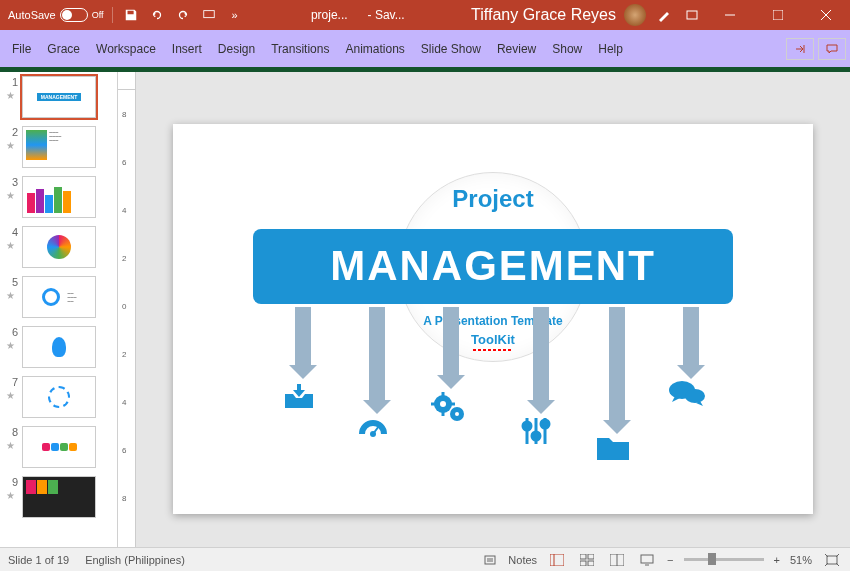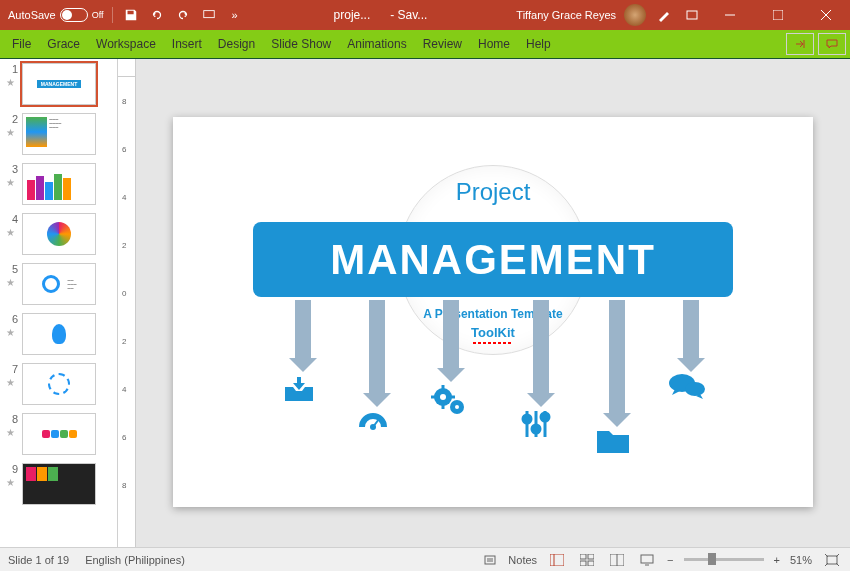--- a/index.html
+++ b/index.html
@@ -12,21 +12,21 @@
 .toggle { width: 28px; height: 14px; border: 1px solid #fff; border-radius: 7px; position: relative; }
 .toggle::after { content: ""; position: absolute; width: 10px; height: 10px; background: #fff; border-radius: 50%; top: 1px; left: 1px; }
 .tb-icon { width: 20px; height: 20px; display: flex; align-items: center; justify-content: center; cursor: pointer; }
 .tb-sep { width: 1px; height: 16px; background: rgba(255,255,255,0.3); margin: 0 2px; }
 .title-center { flex: 1; text-align: center; display: flex; justify-content: center; gap: 20px; }
 .title-right { display: flex; align-items: center; gap: 8px; padding-right: 4px; }
 .avatar { width: 22px; height: 22px; border-radius: 50%; background: radial-gradient(circle, #d4a574, #8b4513); }
 .win-btn { width: 40px; height: 30px; display: flex; align-items: center; justify-content: center; cursor: pointer; }
 
 
-.ribbon { background: #84cc16; height: 29px; display: flex; align-items: center; border-bottom: 1px solid #14532d; font-size: 12px; padding: 0 4px; }
+.ribbon { background: #c4b5fd; height: 42px; display: flex; align-items: center; border-bottom: 5px solid #14532d; font-size: 12px; padding: 0 4px; }
 .ribbon-tab { padding: 0 8px; height: 100%; display: flex; align-items: center; cursor: pointer; color: #333; }
 .ribbon-right { margin-left: auto; display: flex; gap: 4px; }
 .ribbon-btn { width: 28px; height: 22px; border: 1px solid #d0d0d0; display: flex; align-items: center; justify-content: center; cursor: pointer; color: #b93f29; }
 
 
 .main { flex: 1; display: flex; background: #e6e6e6; overflow: hidden; }
 
 
 .thumbs { width: 118px; background: #fff; overflow-y: auto; border-right: 1px solid #d0d0d0; }
 .thumb-row { display: flex; align-items: flex-start; padding: 4px 6px; gap: 4px; }
@@ -41,21 +41,21 @@
 .ruler-corner { width: 18px; height: 18px; background: #fff; border-right: 1px solid #ccc; border-bottom: 1px solid #ccc; }
 
 
 .slide-area { flex: 1; display: flex; flex-direction: column; position: relative; }
 .slide-body { flex: 1; display: flex; }
 .canvas-wrap { flex: 1; display: flex; align-items: center; justify-content: center; padding: 20px; }
 .slide { width: 640px; height: 390px; background: #fff; box-shadow: 0 2px 8px rgba(0,0,0,0.3); position: relative; }
 
 
 .s1-circle { position: absolute; width: 190px; height: 190px; border-radius: 50%; background: #fff; border: 1px solid #ddd; left: 50%; top: 48px; transform: translateX(-50%); box-shadow: inset 0 0 20px rgba(0,0,0,0.05); }
-.s1-project { position: absolute; width: 100%; text-align: center; top: 61px; color: #1c93d4; font-size: 24px; font-weight: normal; }
+.s1-project { position: absolute; width: 100%; text-align: center; top: 61px; color: #1c93d4; font-size: 24px; font-weight: bold; }
 .s1-banner { position: absolute; left: 80px; right: 80px; top: 105px; height: 75px; background: #1c93d4; border-radius: 8px; display: flex; align-items: center; justify-content: center; color: #fff; font-size: 42px; font-weight: bold; letter-spacing: 2px; }
 .s1-sub { position: absolute; width: 100%; text-align: center; top: 190px; color: #1c93d4; font-size: 12px; font-weight: bold; }
 .s1-toolkit { position: absolute; width: 100%; text-align: center; top: 208px; color: #1c93d4; font-size: 13px; font-weight: bold; }
 .s1-toolkit::after { content: ""; display: block; width: 40px; height: 2px; margin: 2px auto 0; background: repeating-linear-gradient(90deg, red 0 3px, transparent 3px 5px); }
 .s1-arrow { position: absolute; width: 16px; background: #9bb4c9; top: 183px; }
 .s1-arrow::after { content: ""; position: absolute; bottom: -12px; left: -6px; border-left: 14px solid transparent; border-right: 14px solid transparent; border-top: 14px solid #9bb4c9; }
 .s1-icon { position: absolute; color: #1c93d4; font-size: 30px; }
 
 
 .status { height: 24px; background: #f0f0f0; border-top: 1px solid #d0d0d0; display: flex; align-items: center; font-size: 11px; color: #555; padding: 0 8px; gap: 16px; }
@@ -99,21 +99,21 @@
           <path fill="#fff" d="M6 13h4M8 11v2"></path>
         </svg>
       </div>
     <div class="tb-icon" style="font-size:11px">»</div>
   </div>
   <div class="title-center">
     <span>proje...</span>
     <span>- Sav...</span>
   </div>
   <div class="title-right">
-    <span style="font-size:11px">Tiffany Grace Reyes</span>
+    <span style="font-size:16px">Tiffany Grace Reyes</span>
     <div class="avatar"></div>
     <div class="tb-icon">
         <svg width="14" height="14">
           <path fill="#fff" d="M2 12l8-8 2 2-8 8z"></path>
         </svg>
       </div>
     <div class="tb-icon">
         <svg width="14" height="14">
           <rect x="2" y="3" width="10" height="8" fill="none" stroke="#fff"></rect>
         </svg>
@@ -136,24 +136,25 @@
       </div>
   </div>
 </div>
 
 <div class="ribbon">
   <div class="ribbon-tab">File</div>
   <div class="ribbon-tab">Grace</div>
   <div class="ribbon-tab">Workspace</div>
   <div class="ribbon-tab">Insert</div>
   <div class="ribbon-tab">Design</div>
+  <div class="ribbon-tab">Transitions</div>
+  <div class="ribbon-tab">Animations</div>
   <div class="ribbon-tab">Slide Show</div>
-  <div class="ribbon-tab">Animations</div>
   <div class="ribbon-tab">Review</div>
-  <div class="ribbon-tab">Home</div>
+  <div class="ribbon-tab">Show</div>
   <div class="ribbon-tab">Help</div>
   <div class="ribbon-right">
     <div class="ribbon-btn">
         <svg width="14" height="14">
           <path fill="none" stroke="#b93f29" d="M3 7h6M7 4l3 3-3 3M11 3v8"></path>
         </svg>
       </div>
     <div class="ribbon-btn">
         <svg width="14" height="14">
           <path fill="none" stroke="#b93f29" d="M2 3h10v6H6l-2 2v-2H2z"></path>

